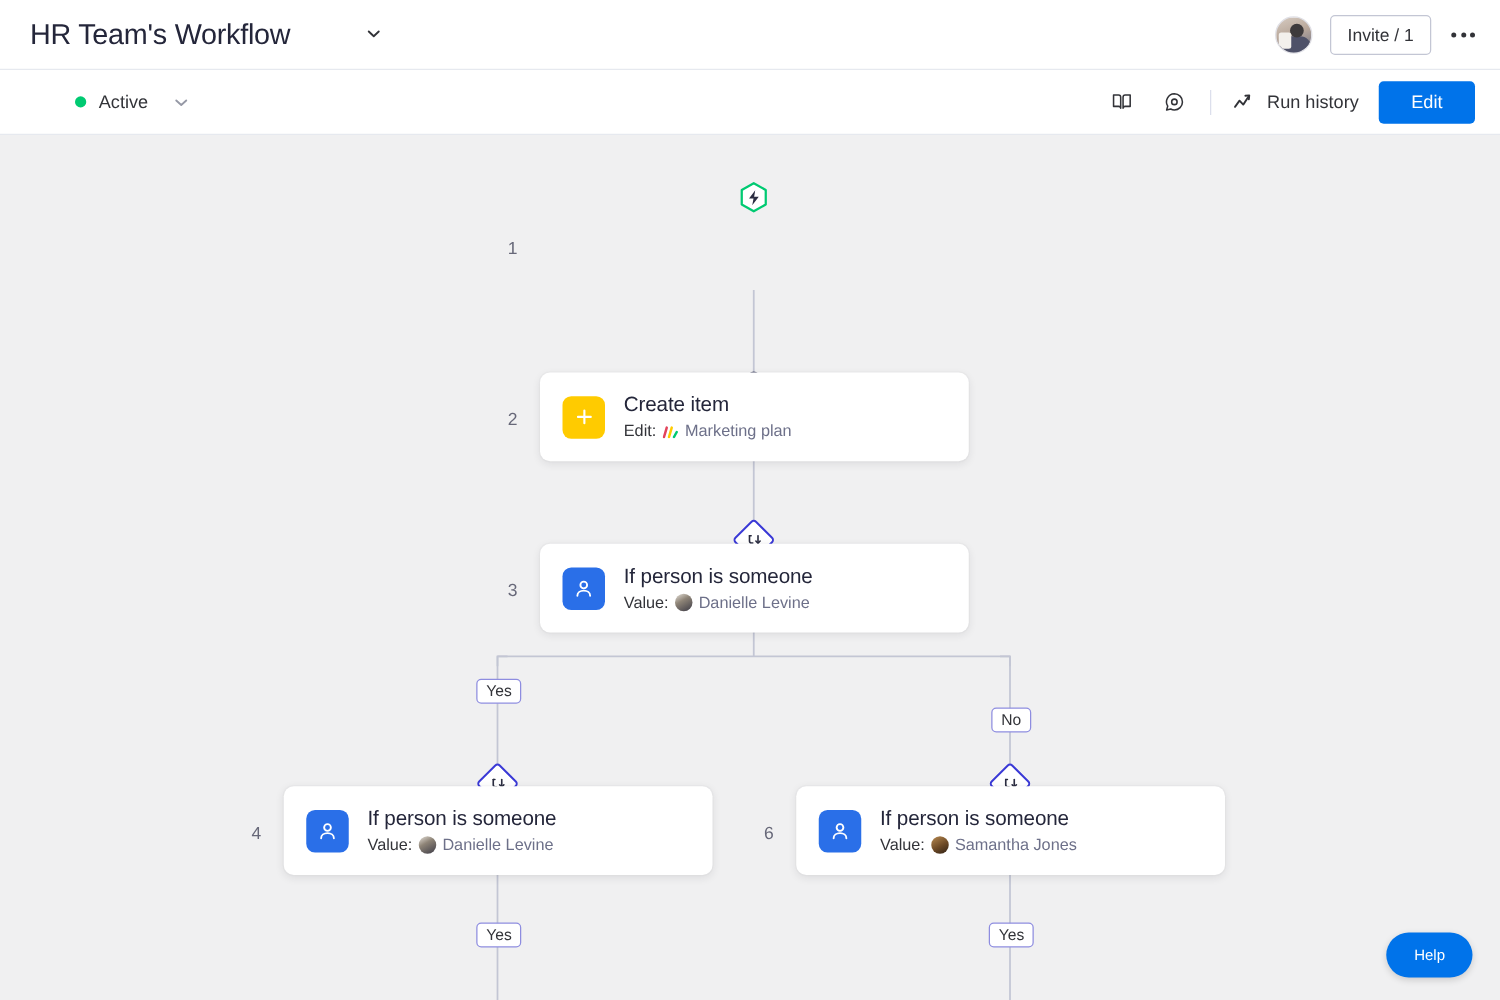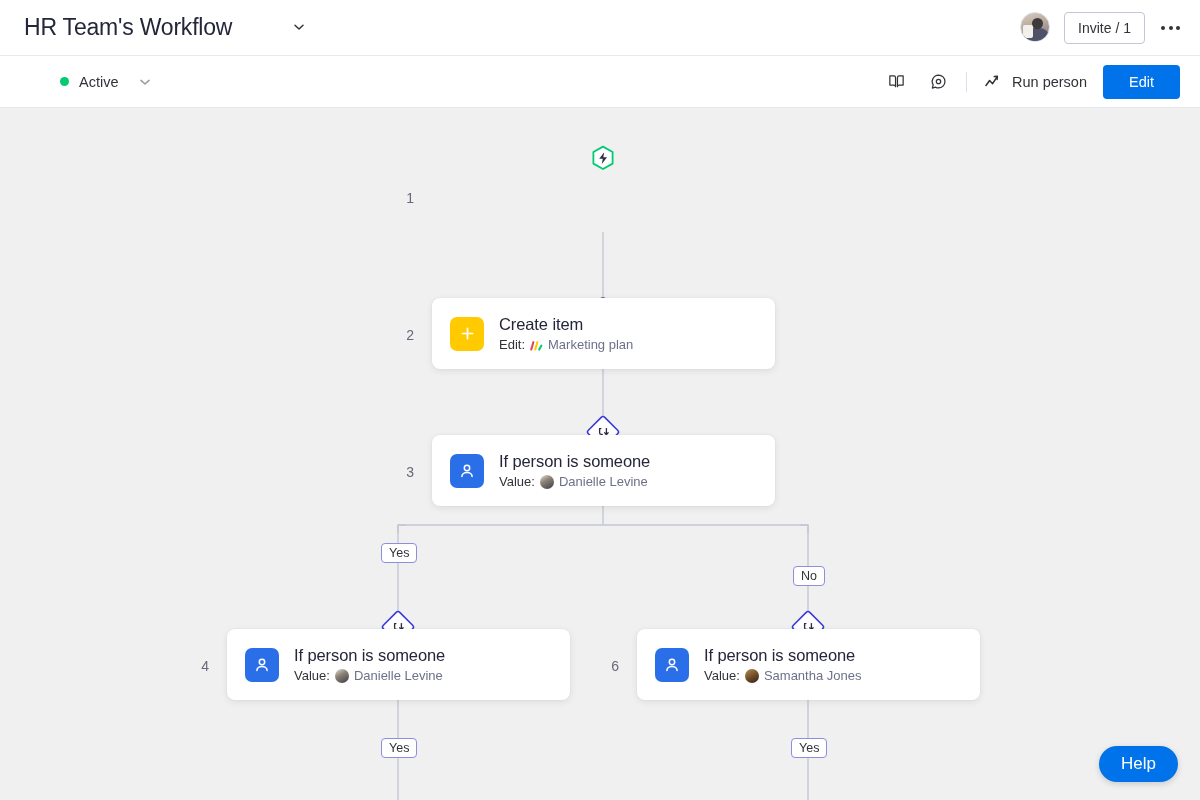--- a/index.html
+++ b/index.html
@@ -24,21 +24,21 @@
     font-size: 23px; font-weight: 500; color: #24263a;
     letter-spacing: -0.2px;
     white-space: nowrap;
   }
   .title-chevron {
     margin-left: 12px; margin-top: 3px;
     display: inline-block;
   }
   .topbar-right {
     margin-left: auto; margin-right: 18px;
-    display: flex; gap: 14px;
+    display: flex; align-items: center; gap: 14px;
   }
   .avatar {
     width: 30px; height: 30px; border-radius: 50%;
     overflow: hidden; position: relative;
     background: linear-gradient(160deg,#d7ccc2 0%,#b9a89b 45%,#6b6f86 100%);
     border: 1px solid #e0e0e6;
     flex: none;
   }
   .avatar .av-head {
     position: absolute; left: 11px; top: 5px;
@@ -185,21 +185,21 @@
     font-size: 12.5px; color: #323338;
     display: flex; align-items: center; justify-content: center;
   }
 
   
   .help-btn {
     position: absolute; right: 22px; bottom: 18px;
     height: 36px; padding: 0 22px;
     background: #0073ea; color: #fff;
     border: none; border-radius: 18px;
-    font-size: 17px; font-family: inherit;
+    font-size: 12px; font-family: inherit;
     cursor: pointer; display: flex; align-items: center;
     box-shadow: 0 2px 6px rgba(0,0,0,0.16);
   }
 </style>
 </head>
 <body>
 
 <div class="topbar">
   <div class="wf-title">HR Team's Workflow</div>
   <span class="title-chevron">
@@ -248,21 +248,21 @@
       </svg>
     </div>
     <span class="vdiv"></span>
     <div class="run-history">
       <span style="display:flex;">
         <svg width="20" height="20" viewBox="0 0 20 20" fill="none">
           <path d="M3 13.5l3.6-5 3 3.2L14 5" stroke="#323338" stroke-width="1.5" stroke-linecap="round" stroke-linejoin="round"></path>
           <path d="M11.3 4.6L14.4 4.3l-.3 3.1" stroke="#323338" stroke-width="1.5" stroke-linecap="round" stroke-linejoin="round"></path>
         </svg>
       </span>
-      <span>Run person</span>
+      <span>Run history</span>
     </div>
     <button class="edit-btn">Edit</button>
   </div>
 </div>
 
 <div class="canvas">
 
   <svg class="canvas-svg" width="1200" height="692">
     <g stroke="#c3c6d4" stroke-width="1.4" fill="none">
 

